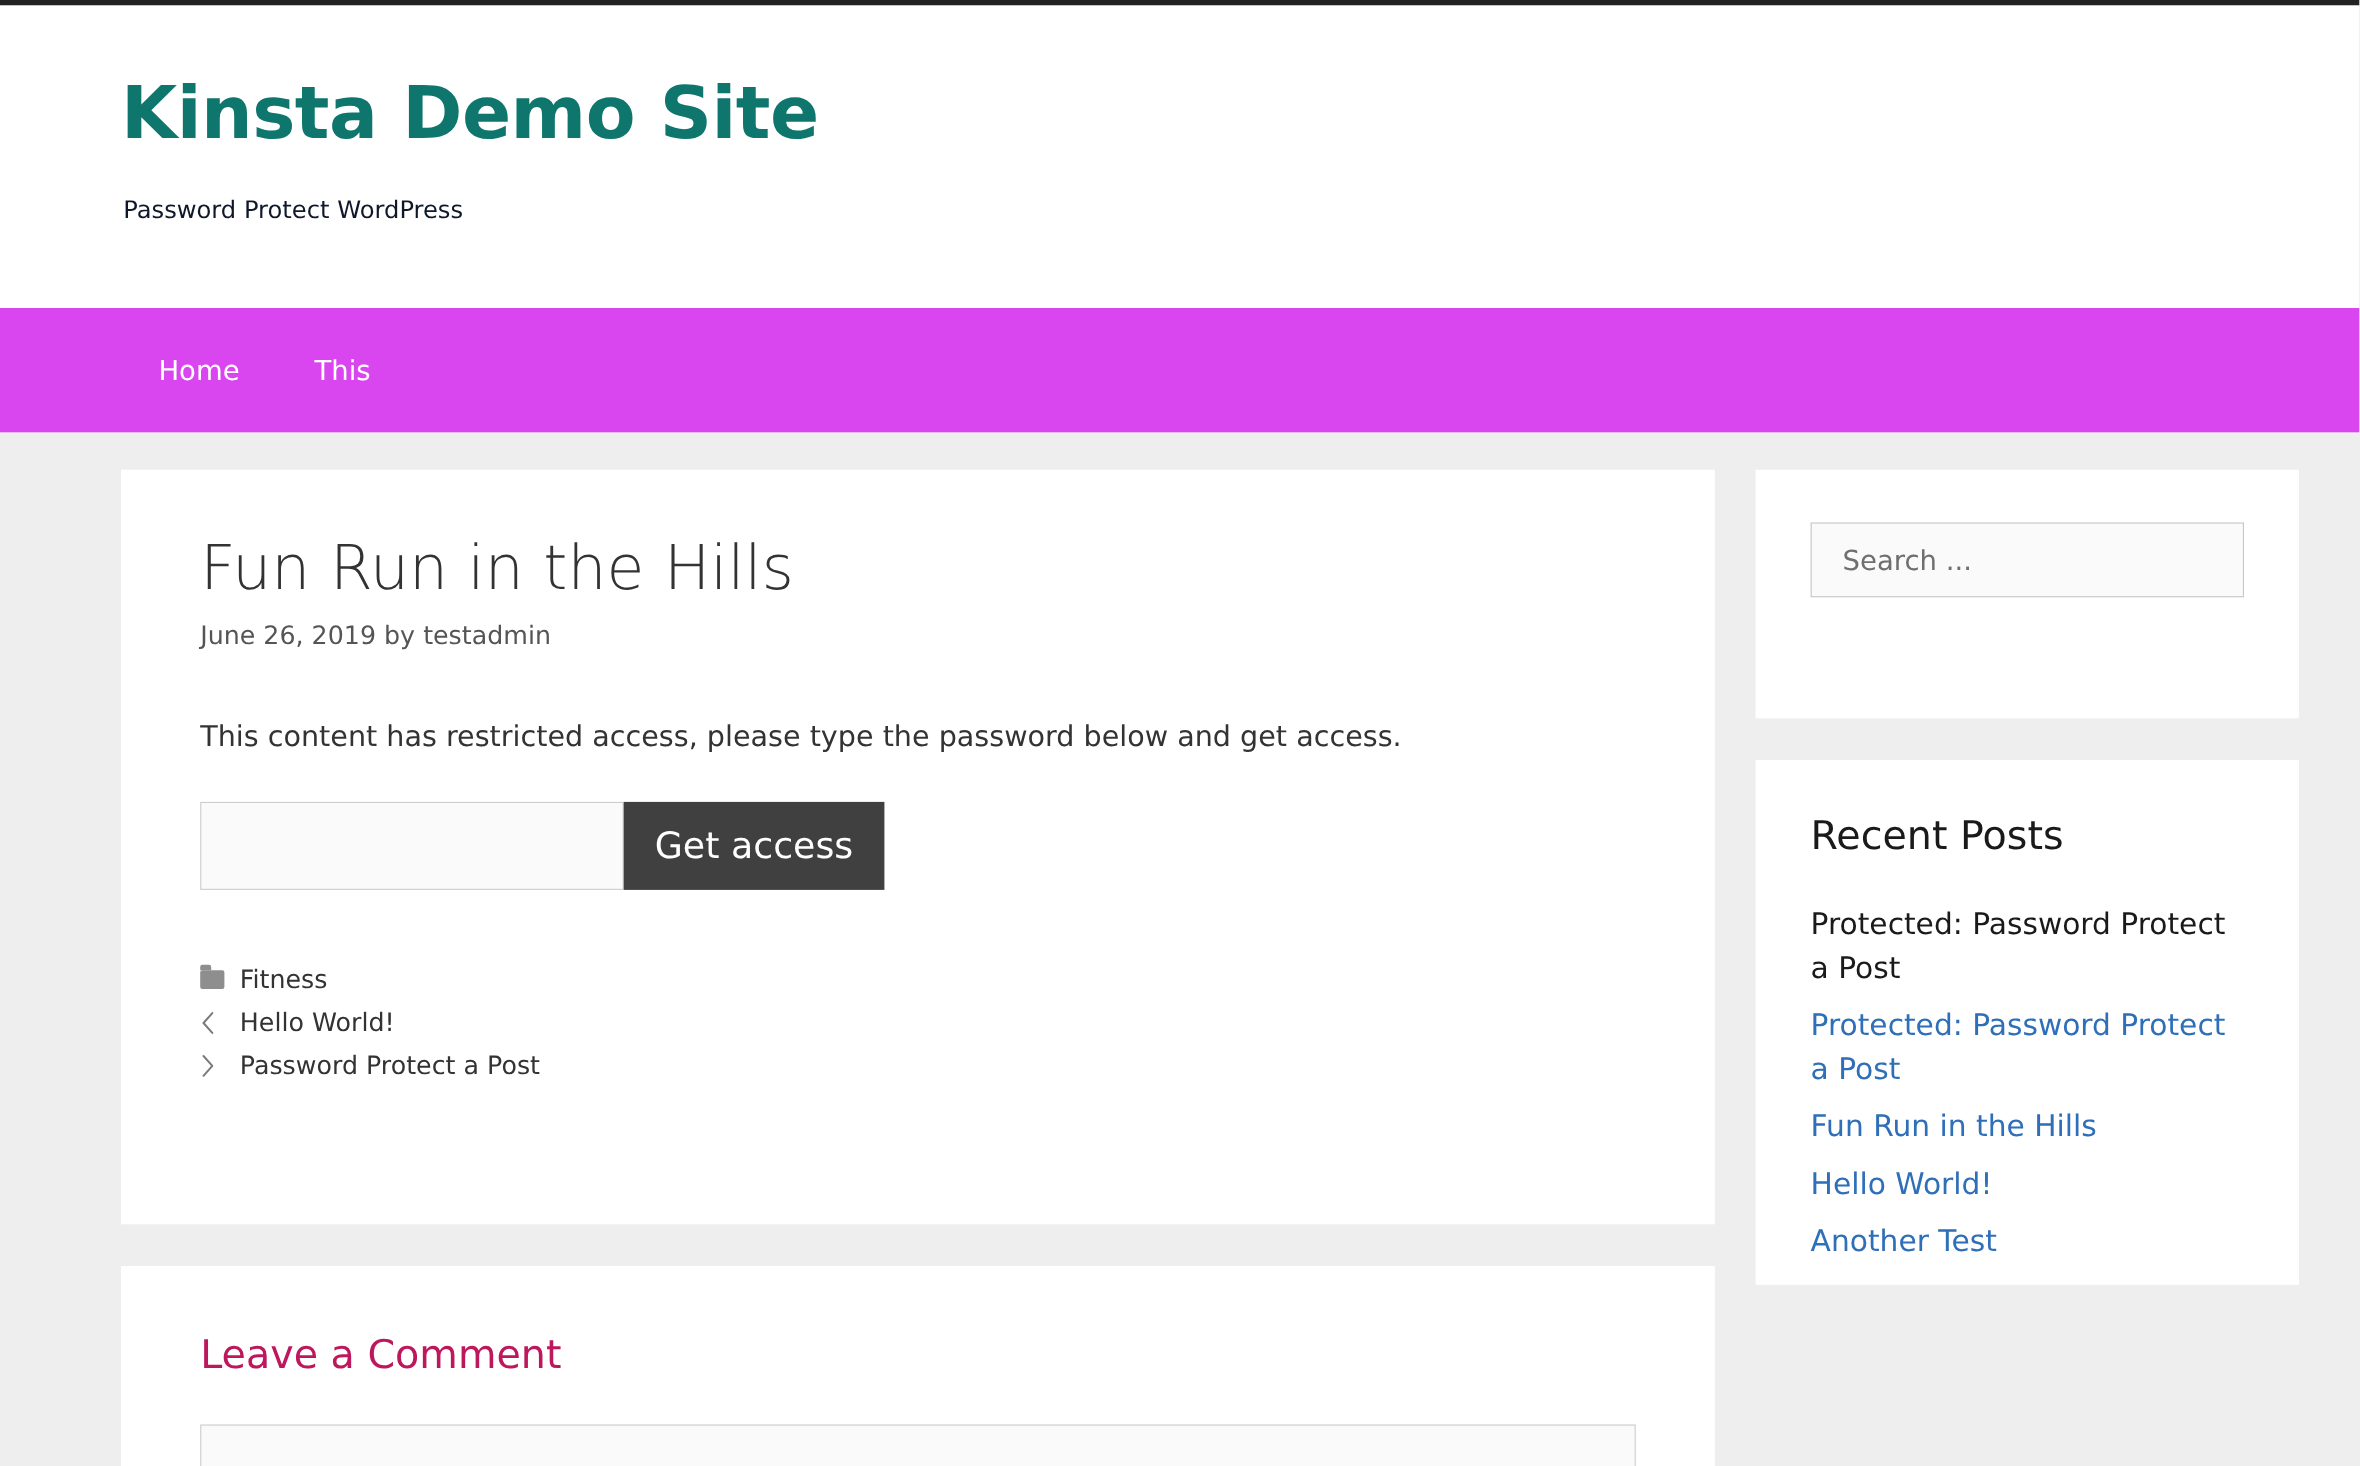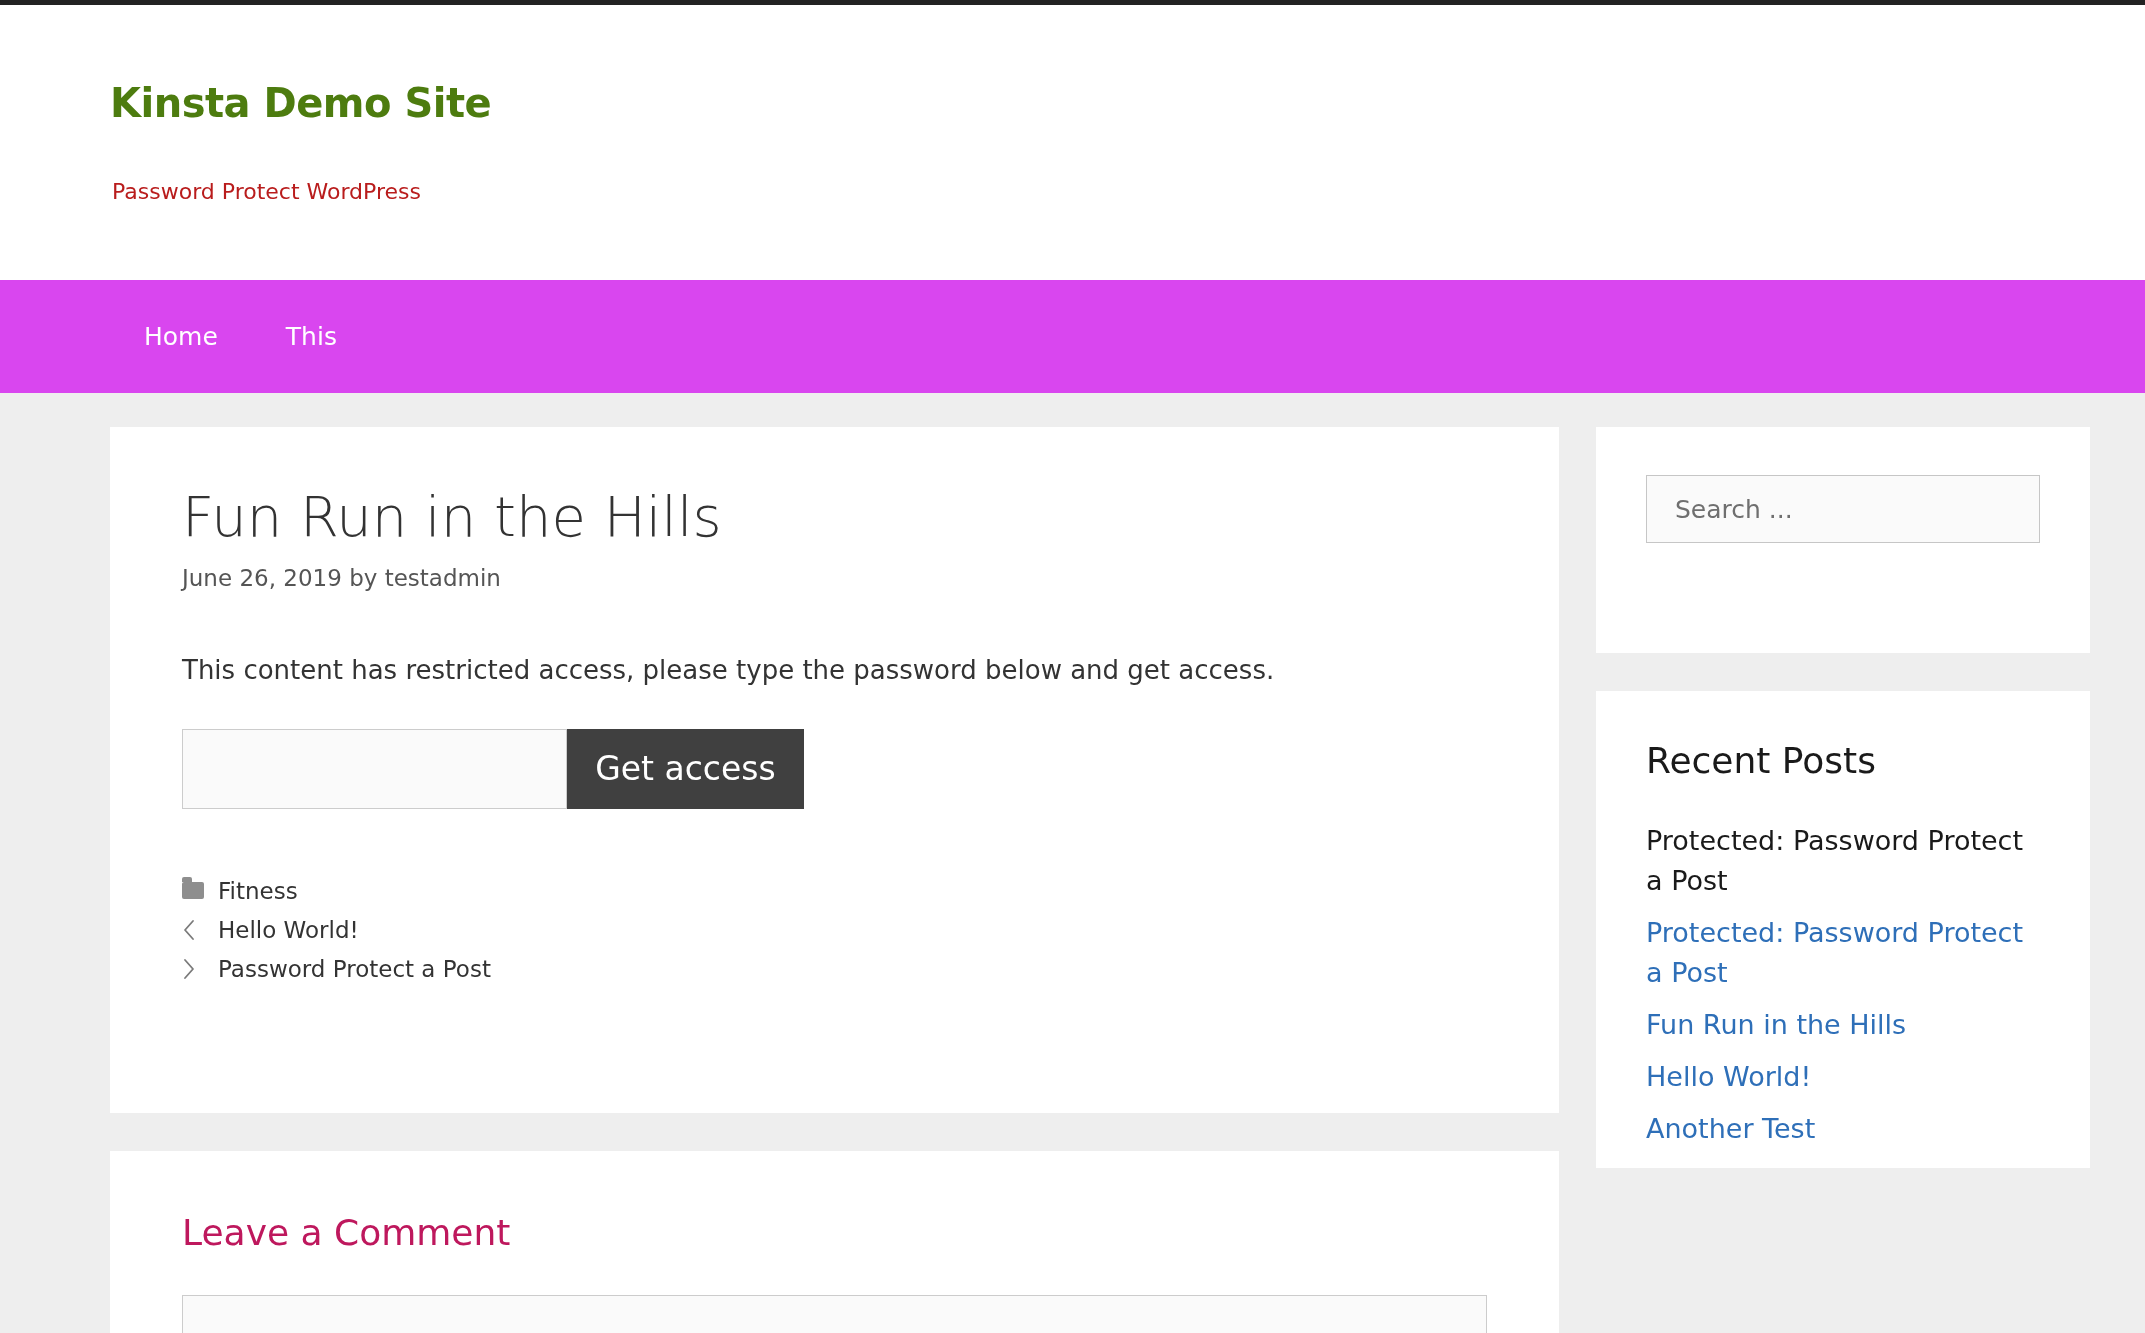--- a/index.html
+++ b/index.html
@@ -41,36 +41,36 @@
     left: 110px;
     top: 0;
     width: 1980px;
     height: 275px;
   }
   .site-title {
     position: absolute;
     left: 0;
     top: 62px;
     margin: 0;
-    font-size: 40px;
+    font-size: 66px;
     line-height: 72px;
     font-weight: 700;
     letter-spacing: -0.5px;
-    color: #4d7c0f;
+    color: #0f766e;
     font-family: "DejaVu Sans", "Liberation Sans", sans-serif;
   }
   .site-description {
     position: absolute;
     left: 2px;
     top: 173px;
     margin: 0;
     font-size: 22px;
     line-height: 28px;
     font-weight: 400;
-    color: #b91c1c;
+    color: #0f172a;
   }
 
   
   .site-nav {
     position: absolute;
     top: 280px; left: 0;
     width: 2145px;
     height: 113px;
     background: #d946ef;
   }

